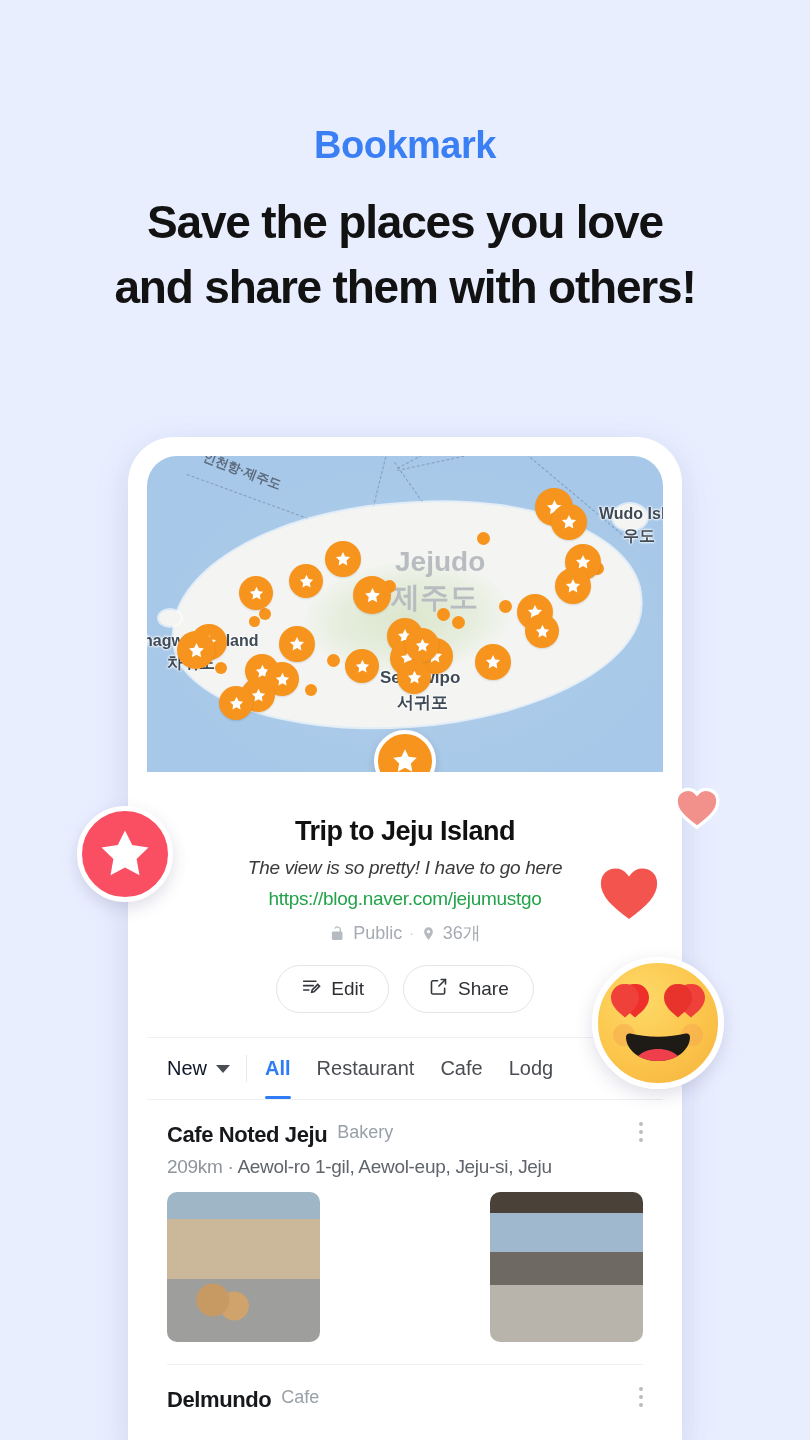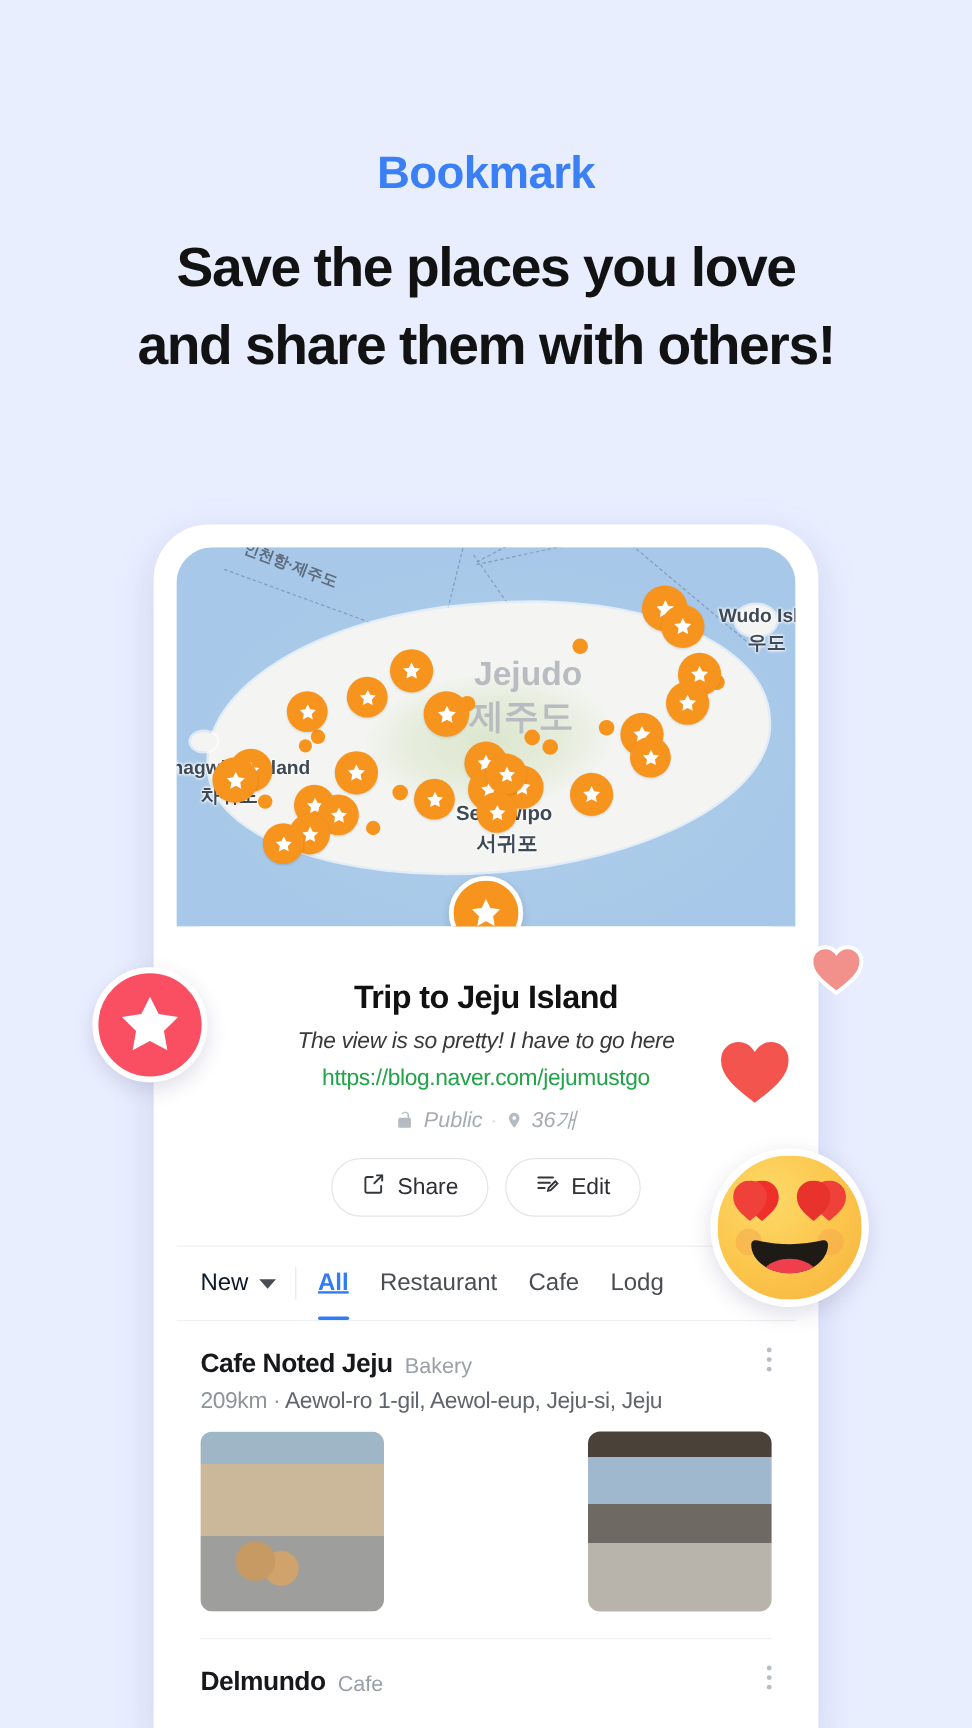--- a/index.html
+++ b/index.html
@@ -112,21 +112,21 @@
     position: absolute; left: 0; right: 0; top: 316px; bottom: 0;
     background: #fff; border-radius: 22px 22px 0 0;
     z-index: 4;
   }
   .sheet-head { padding: 44px 22px 0; text-align: center; }
   .b-title { font-size: 27px; font-weight: 700; color: #111; letter-spacing:-.5px; }
   .b-desc { margin-top: 10px; font-size: 19px; color: #3a3a3a; letter-spacing:-.3px;font-style:italic;}
   .b-url  { margin-top: 9px; font-size: 19px; color: #22a349; letter-spacing:-.3px;}
   .b-meta {
     margin-top: 11px; font-size: 18px; color: #a6abb2;
-    display:flex; align-items:center; justify-content:center; gap:7px;font-style:italic;
+    display:flex; align-items:center; justify-content:center; gap:7px;
   }
   .b-meta .sep { color:#c9ced4; font-size: 14px; }
   .b-meta .ic { display:inline-flex; }
   .b-actions { margin-top: 20px; display:flex; justify-content:center; gap: 14px; }
   .pill {
     display:flex; align-items:center; gap:9px;
     border: 1px solid #e3e5e8; border-radius: 26px;
     padding: 10px 24px; font-size: 19px; color: #2d2f33;
     background:#fff;
   }
@@ -141,31 +141,31 @@
     display:flex; align-items:center; gap:9px;
     font-size: 20px; color:#0f172a; padding-right: 16px;
   }
   .caret { width:0;height:0;border-left:7px solid transparent;border-right:7px solid transparent;border-top:8px solid #4a4d52; }
   .vdiv { width:1px; background:#e6e8ea; margin: 17px 0; }
   .tabs { display:flex; align-items:stretch; gap:26px; padding-left: 18px; overflow:hidden; }
   .tab {
     display:flex; align-items:center; font-size: 20px; color:#4a4d52;
     position: relative; white-space: nowrap;
   }
-  .tab.active { color:#2f7cf6; font-weight:700;text-decoration:underline; }
+  .tab.active { color:#2f7cf6; font-weight:700; }
   .tab.active::after {
     content:""; position:absolute; left:0; right:0; bottom:0; height:3px;
     background:#2f7cf6; border-radius:2px;
   }
 
   
   .list { border-top: 1px solid #eef0f2; padding: 0 20px; }
   .row { padding: 22px 0 0; position:relative; }
   .row + .row { border-top: 1px solid #f0f1f3; margin-top: 22px; }
-  .row-head { display:flex; align-items:flex-end; gap: 10px; }
+  .row-head { display:flex; align-items:flex-start; gap: 10px; }
   .place { font-size: 22px; font-weight:700; color:#16181c; letter-spacing:-.4px;}
   .cat { font-size: 18px; color:#9aa0a8; }
   .addr { margin-top: 8px; font-size: 19px; color:#60646b; letter-spacing:-.3px;}
   .addr .dist { color:#8f949b; }
   .kebab { position:absolute; right: 0; top: 22px; display:flex; flex-direction:column; gap:4px; }
   .kebab i { width:4px; height:4px; border-radius:50%; background:#b8bdc4; display:block; }
   .thumbs { display:flex; gap: 8px; margin-top: 14px; }
   .thumb { flex:1; height: 150px; border-radius: 10px; overflow:hidden; position:relative; }
 
   
@@ -381,36 +381,36 @@
               <svg width="15" height="19" viewBox="0 0 24 24">
                   <path fill="#b6bbc2" d="M12 2a7 7 0 00-7 7c0 5.2 7 13 7 13s7-7.8 7-13a7 7 0 00-7-7zm0 9.5A2.5 2.5 0 1114.5 9 2.5 2.5 0 0112 11.5z"></path>
                 </svg>
             </span>
             <span>36개</span>
           </div>
 
           <div class="b-actions">
             <div class="pill">
               <span>
+                <svg width="21" height="21" viewBox="0 0 24 24" fill="none" stroke="#33363b" stroke-width="1.8" stroke-linecap="round">
+                  <path d="M3 6h14M3 11h11M3 16h6"></path>
+                    <path d="M19.2 9.6l-6.4 6.4-.6 2.6 2.6-.6 6.4-6.4z" fill="none"></path>
+                </svg>
+              </span>
+              <span>Edit</span>
+            </div>
+            <div class="pill">
+              <span>
                 <svg width="21" height="21" viewBox="0 0 24 24" fill="none" stroke="#33363b" stroke-width="1.8" stroke-linecap="round" stroke-linejoin="round">
                   <path d="M15 4h5v5"></path>
                     <path d="M12.5 11.5L20 4"></path>
                     <path d="M19 14v5a1.5 1.5 0 01-1.5 1.5h-12A1.5 1.5 0 014 19V7a1.5 1.5 0 011.5-1.5H11"></path>
                 </svg>
               </span>
               <span>Share</span>
-            </div>
-            <div class="pill">
-              <span>
-                <svg width="21" height="21" viewBox="0 0 24 24" fill="none" stroke="#33363b" stroke-width="1.8" stroke-linecap="round">
-                  <path d="M3 6h14M3 11h11M3 16h6"></path>
-                    <path d="M19.2 9.6l-6.4 6.4-.6 2.6 2.6-.6 6.4-6.4z" fill="none"></path>
-                </svg>
-              </span>
-              <span>Edit</span>
             </div>
           </div>
         </div>
 
         <div class="tabbar">
           <div class="sortsel">
             <span>New</span>
             <span class="caret"></span>
           </div>
           <div class="vdiv"></div>

